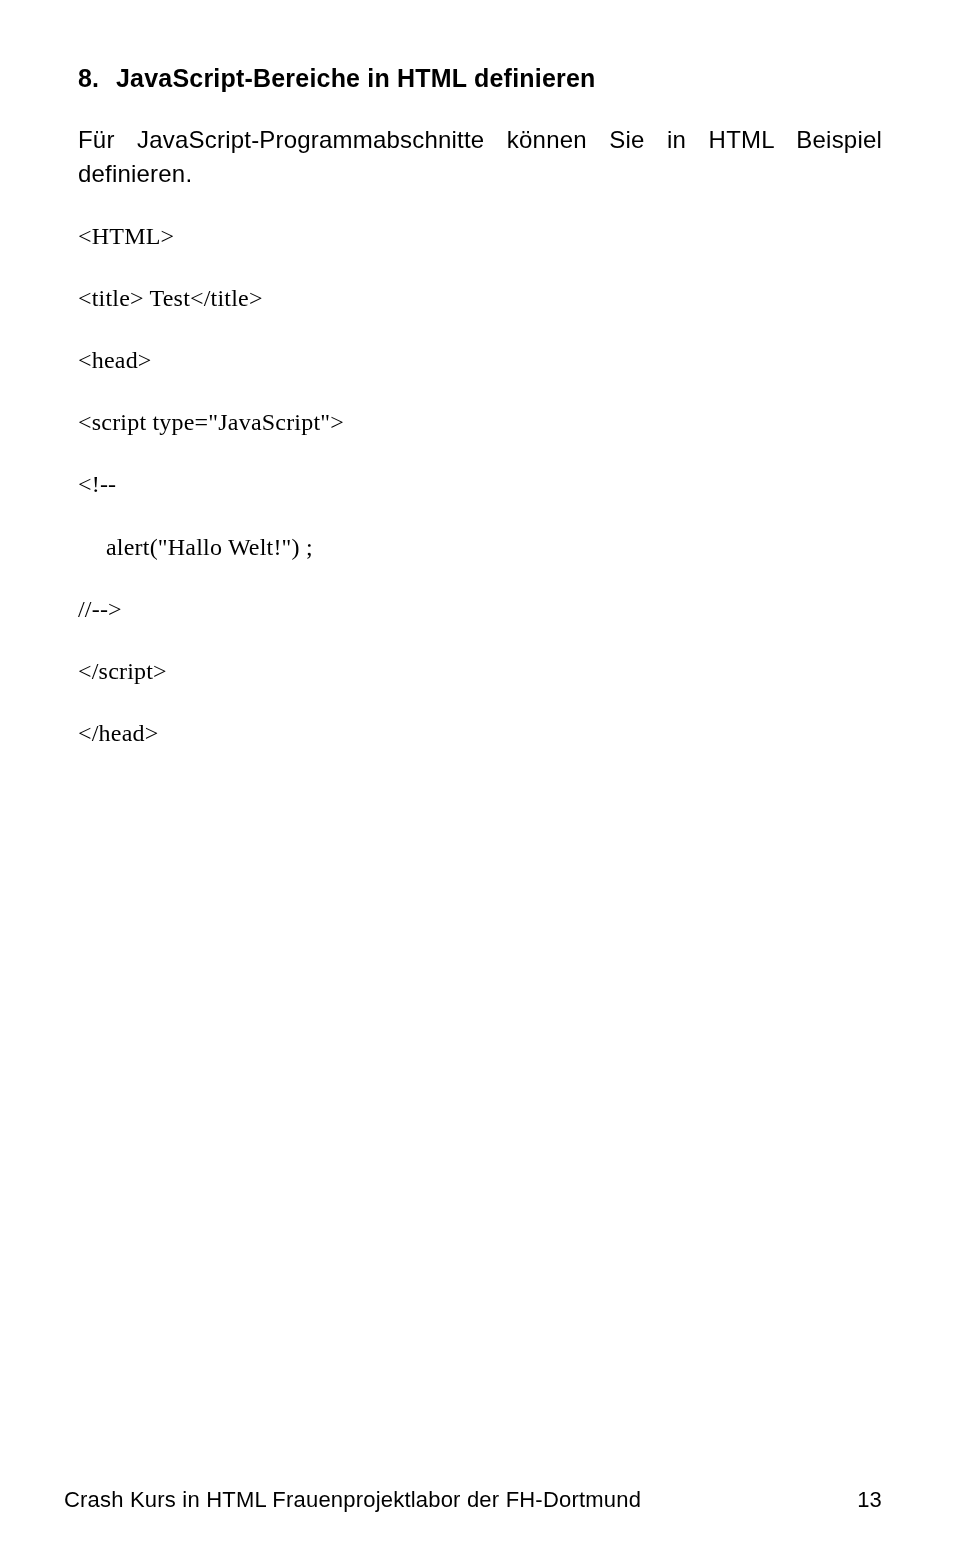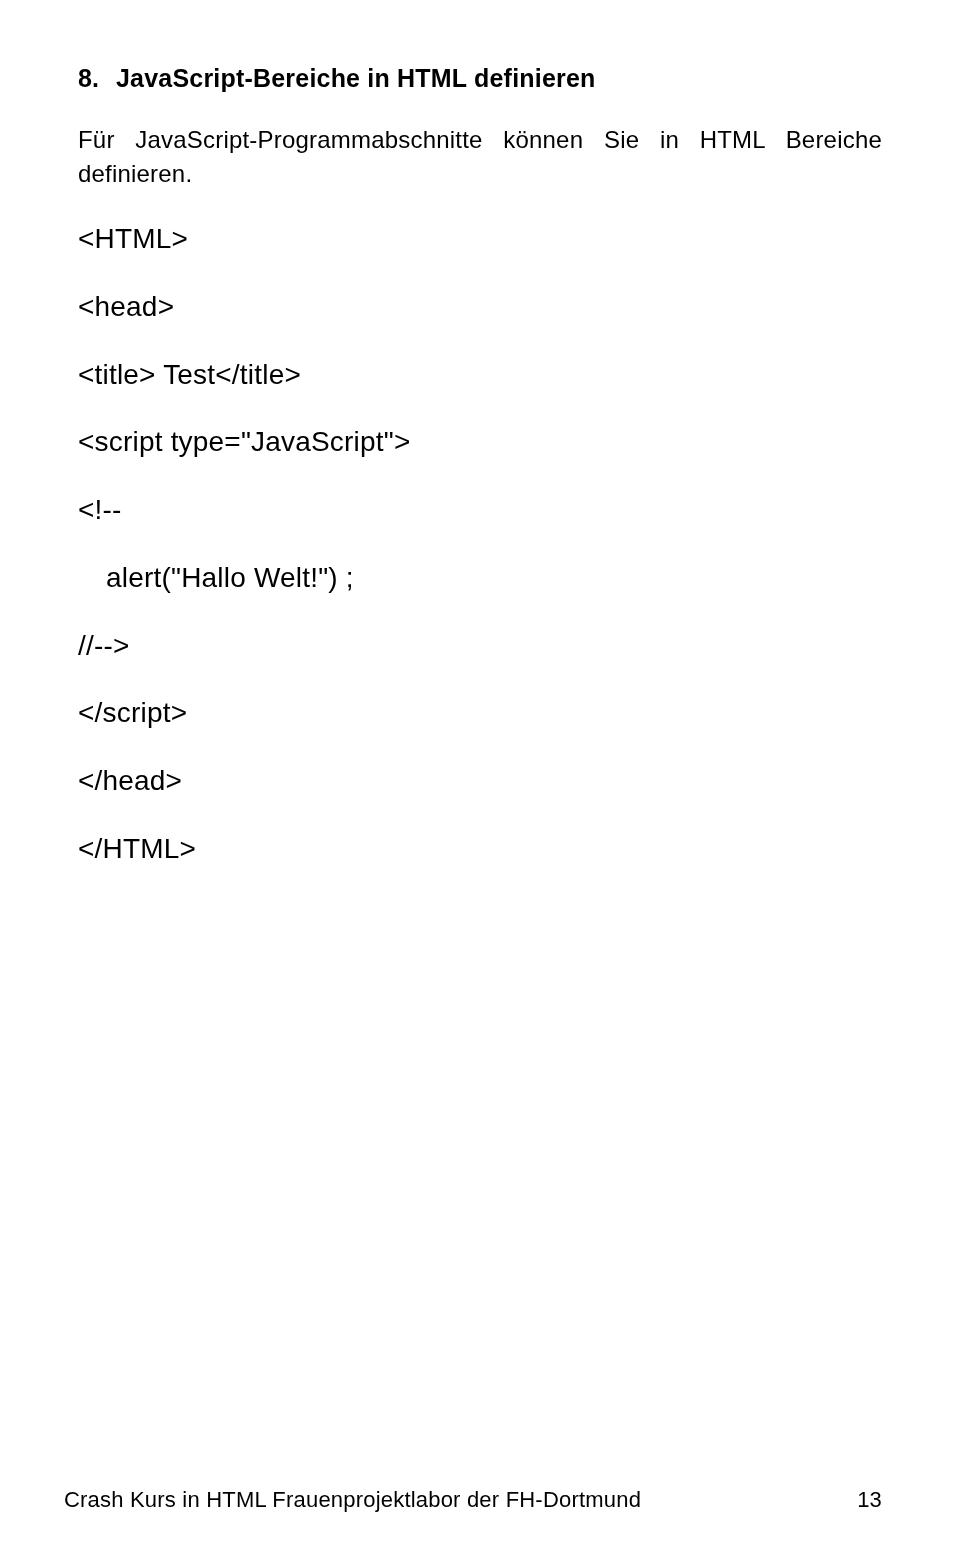--- a/index.html
+++ b/index.html
@@ -31,25 +31,26 @@
     width: 38px;
   }
   .para {
     font-size: 24px;
     line-height: 1.42;
     margin: 0 0 28px 0;
     text-align: justify;
     letter-spacing: 0.2px;
   }
   .code-line {
-    font-size: 28px;
+    font-size: 24px;
     line-height: 1.42;
     margin: 0 0 28px 0;
     white-space: pre;
     letter-spacing: 0.2px;
+    font-family: Liberation Serif, serif;
   }
   .indent {
     padding-left: 28px;
   }
   .para-justify {
     font-size: 24px;
     line-height: 1.42;
     margin: 0 0 28px 0;
     text-align: justify;
     text-align-last: left;
@@ -74,32 +75,31 @@
 </style>
 </head>
 <body>
 
 <div class="page">
 
   <h2 class="heading">
     <span class="num">8.</span><span>JavaScript-Bereiche in HTML definieren</span>
   </h2>
 
-  <p class="para">Für JavaScript-Programmabschnitte können Sie in HTML Bereiche definieren.</p>
+  <p class="para">Für JavaScript-Programmabschnitte können Sie in HTML Beispiel definieren.</p>
 
   <p class="code-line">&lt;HTML&gt;</p>
+  <p class="code-line">&lt;title&gt; Test&lt;/title&gt;</p>
   <p class="code-line">&lt;head&gt;</p>
-  <p class="code-line">&lt;title&gt; Test&lt;/title&gt;</p>
   <p class="code-line">&lt;script type="JavaScript"&gt;</p>
   <p class="code-line">&lt;!--</p>
   <p class="code-line indent">alert("Hallo Welt!") ;</p>
   <p class="code-line">//--&gt;</p>
   <p class="code-line">&lt;/script&gt;</p>
   <p class="code-line">&lt;/head&gt;</p>
-  <p class="code-line">&lt;/HTML&gt;</p>
 
 
   <div class="footer">
     <span>Crash Kurs in HTML Frauenprojektlabor der FH-Dortmund</span>
     <span class="pagenum">13</span>
   </div>
 
 </div>
 
 </body></html>

